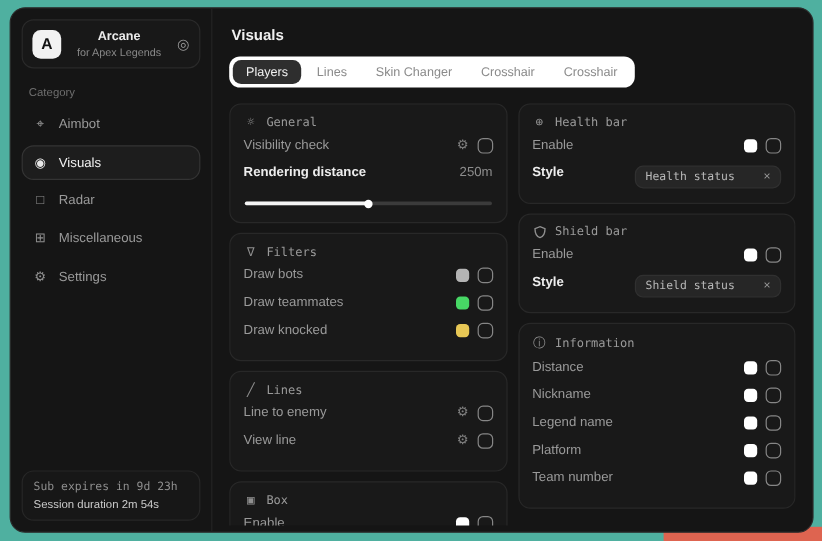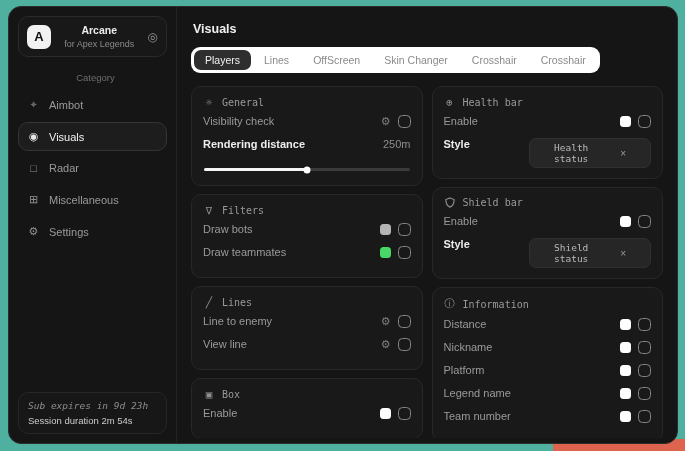--- a/index.html
+++ b/index.html
@@ -17,30 +17,30 @@
 
   
   .sidebar { width:168px; flex:0 0 168px; border-right:1px solid #232323; position:relative; padding:9px 9px 0 9px; }
   .brand { display:flex; align-items:center; gap:8px; border:1px solid #2a2a2a; border-radius:10px; padding:7px 8px; background:#181818; }
   .logo { width:24px; height:24px; border-radius:7px; background:#f2f2f2; color:#111; font-weight:bold; font-size:13px; display:flex; align-items:center; justify-content:center; }
   .brand-text { flex:1; line-height:1.2;text-align:center; }
   .brand-name { font-size:10.5px; font-weight:bold; color:#ececec; }
   .brand-sub { font-size:9px; color:#8a8a8a; margin-top:2px; }
   .brand-ico { font-size:12px; color:#9a9a9a; }
 
-  .cat-label { font-size:9.5px; color:#6e6e6e; margin:15px 0 4px 6px;text-align:center; }
+  .cat-label { font-size:9.5px; color:#6e6e6e; margin:15px 0 4px 6px; }
 
   .nav { display:flex; flex-direction:column; }
   .nav-item { display:flex; align-items:center; gap:9px; padding:7px 8px; font-size:11px; color:#9a9a9a; border:1px solid transparent; border-radius:10px; margin-top:3px; cursor:default; }
   .nav-item .ni { width:13px; text-align:center; font-size:11px; color:#8f8f8f; }
   .nav-item.active { background:#1d1d1d; border-color:#343434; color:#f2f2f2; }
   .nav-item.active .ni { color:#e8e8e8; }
 
   .side-foot { position:absolute; left:9px; right:9px; bottom:9px; border:1px solid #272727; border-radius:10px; padding:7px 9px; background:#171717; }
-  .sf1 { font-size:9.5px; color:#8e8e8e; font-family:"DejaVu Sans Mono", monospace;font-style:italic; }
+  .sf1 { font-size:9.5px; color:#8e8e8e; font-family:"DejaVu Sans Mono", monospace; }
   .sf2 { font-size:9.5px; color:#cccccc; margin-top:4px; }
 
   
   .main { flex:1; padding:12px 14px; overflow:hidden; }
   .page-title { font-size:12.5px; font-weight:bold; color:#f0f0f0; margin:3px 0 11px 2px; }
   .tabs { display:inline-flex; background:#ffffff; border-radius:9px; padding:3px; gap:2px; }
   .tab { font-size:10.5px; color:#8a8a8a; padding:4px 11px; border-radius:7px; white-space:nowrap; cursor:default; }
   .tab.active { background:#2e2e2e; color:#f2f2f2; }
 
   .content { display:grid; grid-template-columns:1fr 1fr; gap:9px; margin-top:13px; height:352px; overflow:hidden; align-items:start; }
@@ -59,21 +59,21 @@
   .rvalue { font-size:11px; color:#8d8d8d; }
 
   .checkbox { width:13px; height:13px; border:1.5px solid #868686; border-radius:4.5px; background:transparent; cursor:pointer; }
   .swatch { width:11px; height:11px; border-radius:3.5px; }
   .mini-gear { font-size:11px; color:#7e7e7e; cursor:pointer; line-height:1; }
 
   .slider { position:relative; height:3px; background:#3b3b3b; border-radius:2px; margin:9px 1px 4px 1px; cursor:pointer; }
   .slider-fill { position:absolute; left:0; top:0; bottom:0; background:#f5f5f5; border-radius:2px; }
   .slider-thumb { position:absolute; top:50%; transform:translate(-50%,-50%); width:7px; height:7px; border-radius:50%; background:#ffffff; }
 
-  .chip { display:flex; align-items:center; justify-content:space-between; gap:8px; width:122px; background:#262626; border:1px solid #303030; border-radius:7px; padding:3px 24px; cursor:pointer; }
+  .chip { display:flex; align-items:center; justify-content:space-between; gap:8px; width:122px; background:#262626; border:1px solid #303030; border-radius:7px; padding:3px 8px; cursor:pointer; }
   .chip-text { font-size:9.5px; color:#b9b9b9; font-family:"DejaVu Sans Mono", monospace; }
   .chip-x { font-size:10px; color:#9a9a9a; }
 </style>
 </head>
 <body>
 
 <div class="desktop">
   <div class="red-patch"></div>
 
   <div class="window">
@@ -118,21 +118,20 @@
         <div class="sf2">Session duration 2m 54s</div>
       </div>
     </div>
 
     <div class="main">
       <div class="page-title">Visuals</div>
 
       <div class="tabs">
         <div class="tab active">Players</div>
         <div class="tab">Lines</div>
-        <div class="tab">OffScreen</div>
         <div class="tab">Skin Changer</div>
         <div class="tab">Crosshair</div>
         <div class="tab">Crosshair</div>
       </div>
 
       <div class="content">
 
         <div class="col">
 
           <div class="card">
@@ -166,20 +165,27 @@
               <span class="rlabel">Draw bots</span>
               <span class="ctrls">
                 <span class="swatch" style="background: rgb(180, 180, 180);"></span>
                 <span class="checkbox"></span>
               </span>
             </div>
             <div class="row">
               <span class="rlabel">Draw teammates</span>
               <span class="ctrls">
                 <span class="swatch" style="background: rgb(71, 216, 101);"></span>
+                <span class="checkbox"></span>
+              </span>
+            </div>
+            <div class="row">
+              <span class="rlabel">Draw knocked</span>
+              <span class="ctrls">
+                <span class="swatch" style="background: rgb(231, 199, 85);"></span>
                 <span class="checkbox"></span>
               </span>
             </div>
           </div>
 
           <div class="card">
             <div class="card-h">
               <span class="ci">╱</span>
               <span>Lines</span>
             </div>
@@ -276,28 +282,28 @@
               </span>
             </div>
             <div class="row">
               <span class="rlabel">Nickname</span>
               <span class="ctrls">
                 <span class="swatch" style="background: rgb(255, 255, 255);"></span>
                 <span class="checkbox"></span>
               </span>
             </div>
             <div class="row">
+              <span class="rlabel">Legend name</span>
+              <span class="ctrls">
+                <span class="swatch" style="background: rgb(255, 255, 255);"></span>
+                <span class="checkbox"></span>
+              </span>
+            </div>
+            <div class="row">
               <span class="rlabel">Platform</span>
-              <span class="ctrls">
-                <span class="swatch" style="background: rgb(255, 255, 255);"></span>
-                <span class="checkbox"></span>
-              </span>
-            </div>
-            <div class="row">
-              <span class="rlabel">Legend name</span>
               <span class="ctrls">
                 <span class="swatch" style="background: rgb(255, 255, 255);"></span>
                 <span class="checkbox"></span>
               </span>
             </div>
             <div class="row">
               <span class="rlabel">Team number</span>
               <span class="ctrls">
                 <span class="swatch" style="background: rgb(255, 255, 255);"></span>
                 <span class="checkbox"></span>

